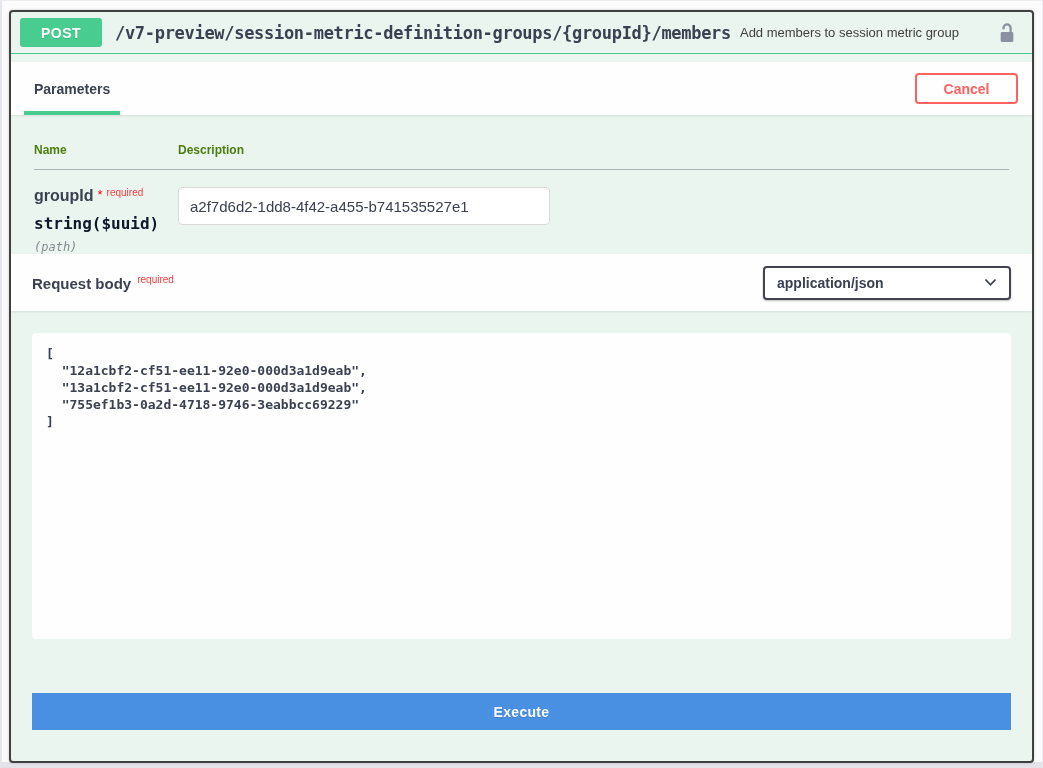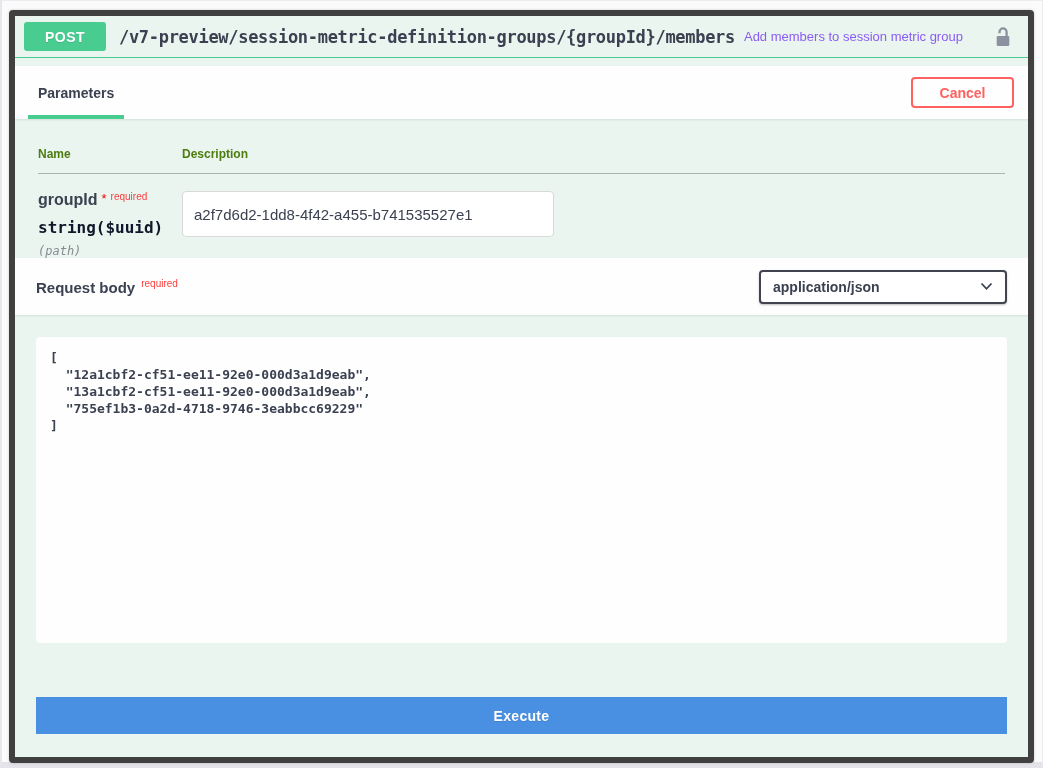--- a/index.html
+++ b/index.html
@@ -15,21 +15,21 @@
     background: #fbfbfc;
     border-top: 1px solid #ededf1;
     border-right: 1px solid #ededf1;
     border-left: 2px solid #e6e6ec;
     border-bottom: 6px solid #e3e3e9;
     padding: 9px 8px 0 7px;
   }
   .opblock {
     width: 100%; height: 753px;
     background: #e9f5ee;
-    border: 6px solid #404040;
+    border: 2px solid #404040;
     border-radius: 4px;
     box-shadow: 0 0 3px rgba(0,0,0,.19);
     display: flex; flex-direction: column;
     overflow: hidden;
   }
   
   .opblock-summary {
     display: flex; align-items: center;
     padding: 6px 12px 6px 9px;
     border-bottom: 1px solid #49cc90;
@@ -51,21 +51,21 @@
     margin-left: 13px;
     font-family: "DejaVu Sans Mono", monospace;
     font-size: 17px; font-weight: 700;
     color: #3b4151;
     letter-spacing: -0.3px;
     white-space: nowrap;
   }
   .summary-description {
     margin-left: 9px;
     font-size: 13px;
-    color: #8b5cf6;
+    color: #404040;
     white-space: nowrap;
   }
   .auth-button {
     margin-left: auto;
     background: none; border: none; cursor: pointer;
     display: flex; align-items: center;
     padding: 0 2px;
   }
   
   .section-header {
@@ -135,21 +135,21 @@
     font-size: 16px; font-weight: 700; color: #0f172a;
     margin-top: 9px;
   }
   .param-in {
     font-family: "DejaVu Sans Mono", monospace;
     font-style: italic;
     font-size: 12px; color: #888a91;
     margin-top: 7px;
   }
   .param-input {
-    width: 372px; height: 46px;
+    width: 372px; height: 38px;
     border: 1px solid #d9d9d9;
     border-radius: 4px;
     background: #fff;
     padding: 0 11px;
     font-family: "Liberation Sans", sans-serif;
     font-size: 15px; color: #3b4151;
     outline: none;
   }
   
   .body-area { padding: 22px 21px 0; flex: 0 0 auto; }

